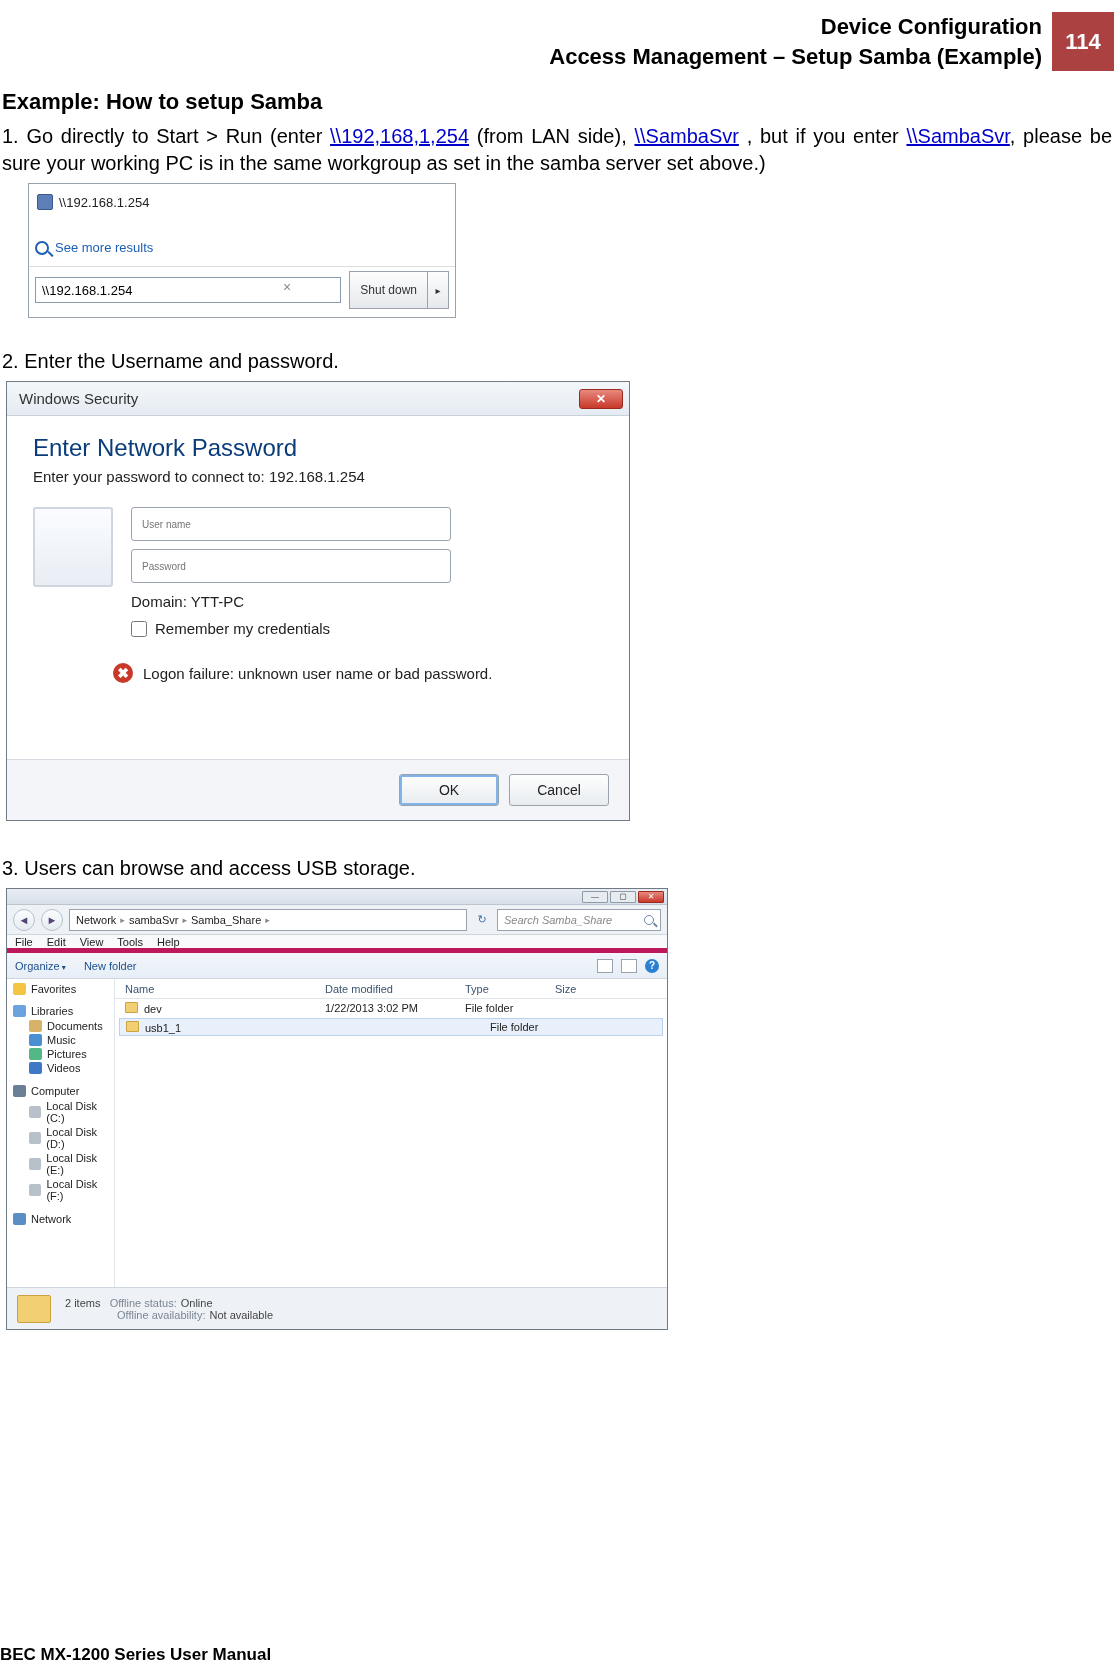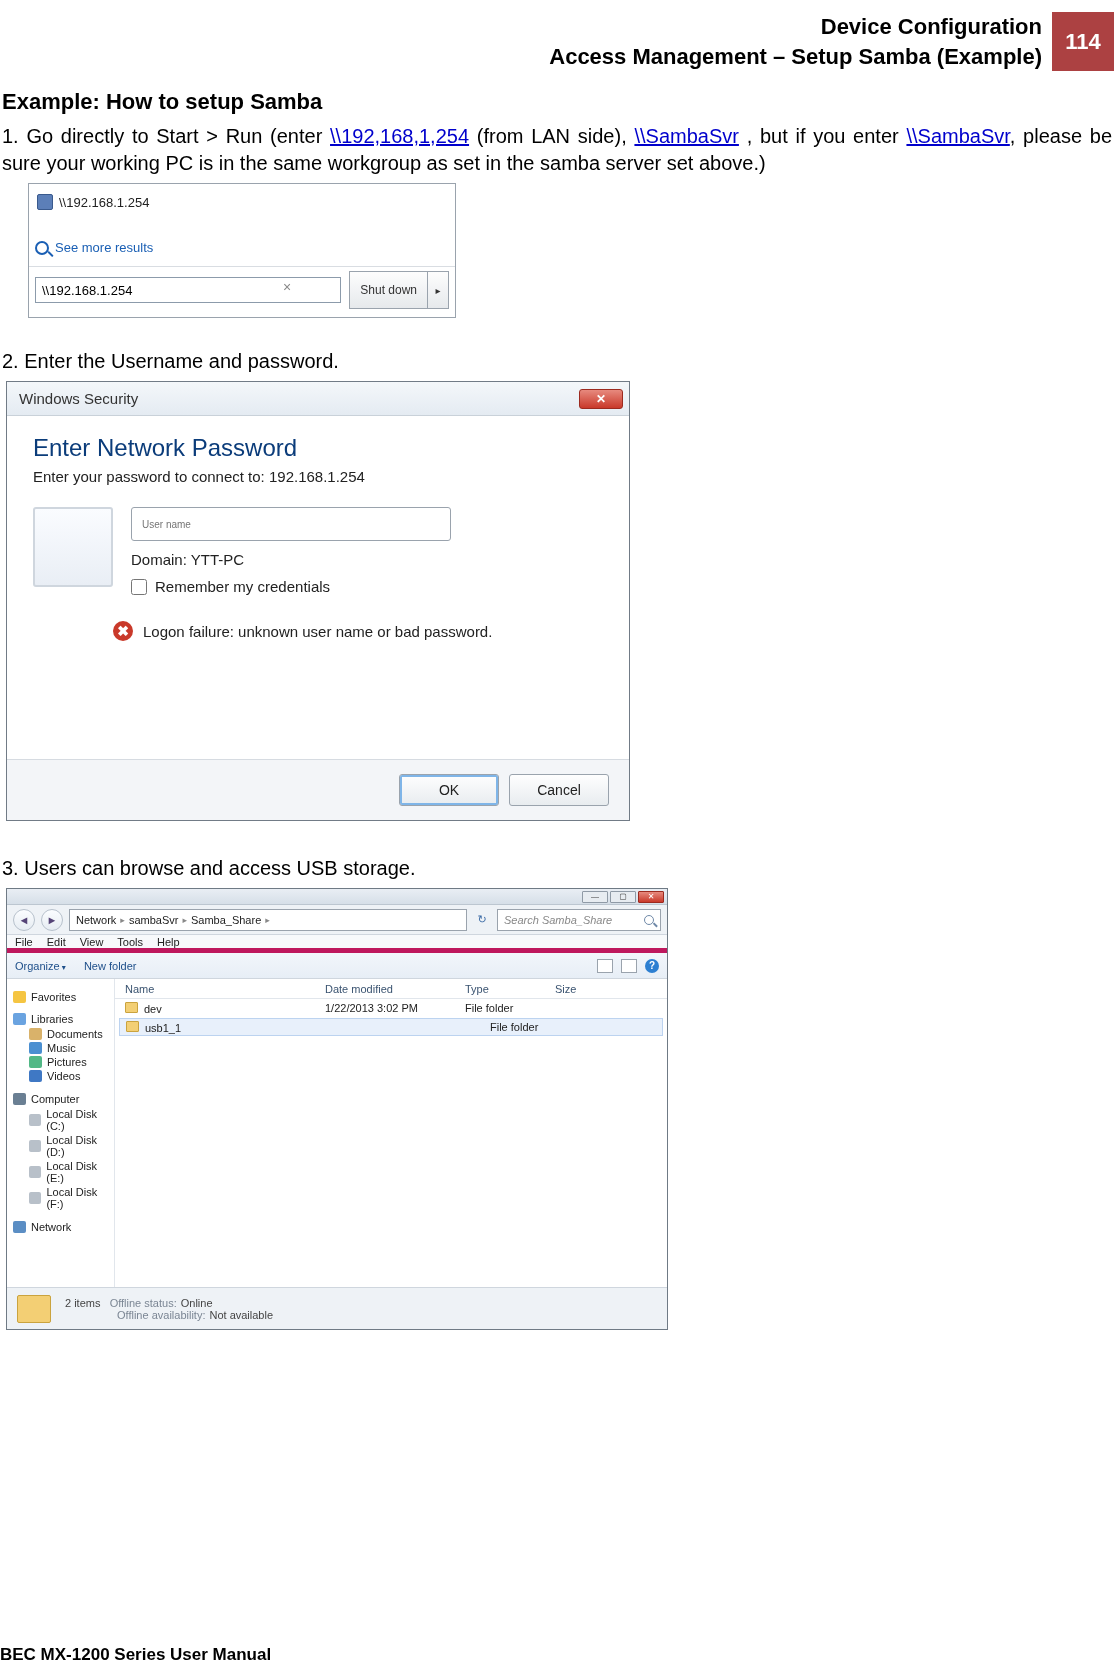--- a/index.html
+++ b/index.html
@@ -175,21 +175,21 @@
   .fig3 .search-bar .mag{width:10px;height:10px;border:1.5px solid #6f89a8;border-radius:50%;position:absolute;right:6px;top:5px;}
   .fig3 .search-bar .mag::after{content:"";position:absolute;width:5px;height:1.5px;background:#6f89a8;transform:rotate(45deg);left:8px;top:8px;}
   .fig3 .menu-row{ height:18px; background:#f7f9fb; border-bottom:5px solid #be185d; display:flex; gap:14px; padding:0 8px; align-items:center; font-size:11px; color:#222;}
   .fig3 .tool-row{ height:26px; background:linear-gradient(#f2f6fb,#e7eef6); border-bottom:1px solid #cfd6de; display:flex; align-items:center; justify-content:space-between; padding:0 8px;}
   .fig3 .tool-left{ display:flex; gap:18px; align-items:center; color:#1e4f8a;}
   .fig3 .tool-left .drop::after{content:" ▾"; color:#1e4f8a; font-size:8px;}
   .fig3 .tool-right{ display:flex; gap:8px; align-items:center; color:#1e4f8a;}
   .fig3 .view-icon{ width:16px;height:14px;border:1px solid #9aa3ad;background:#fff;}
   .fig3 .help-icon{ width:14px;height:14px;border-radius:50%;background:#2d7fd1;color:#fff;display:flex;align-items:center;justify-content:center;font-weight:bold;font-size:10px;}
   .fig3 .body{ position:absolute; top:90px; bottom:42px; left:0; right:0; display:flex; }
-  .fig3 .sidebar{ width:150px; border-right:1px solid #e1e6ec; padding:12px 0 0 6px; overflow:hidden;}
+  .fig3 .sidebar{ width:150px; border-right:1px solid #e1e6ec; padding:4px 0 0 6px; overflow:hidden;}
   .fig3 .side-group{ margin-bottom:10px; }
   .fig3 .side-head{ display:flex;align-items:center;gap:5px; font-size:11px; color:#222; margin-bottom:2px;}
   .fig3 .side-item{ display:flex;align-items:center;gap:5px; padding:1px 0 1px 16px; font-size:11px; color:#222;}
   .fig3 .ico{width:13px;height:12px;display:inline-block;border-radius:2px;}
   .fig3 .ico.star{background:#f5c542;}
   .fig3 .ico.lib{background:#6aa3e0;}
   .fig3 .ico.doc{background:#d9b26a;}
   .fig3 .ico.music{background:#4a8fd1;}
   .fig3 .ico.pic{background:#52b886;}
   .fig3 .ico.vid{background:#3f78c4;}
@@ -268,20 +268,21 @@
             <span>✕</span>
           </div>
       </div>
       <div class="inner">
         <div class="h1">Enter Network Password</div>
         <div class="sub">Enter your password to connect to: 192.168.1.254</div>
         <div class="cred-row">
           <div class="avatar"></div>
           <div class="fields">
             <input class="tfield" type="text" placeholder="User name" style="">
+            <input class="tfield" type="password" placeholder="Password" style="">
             <div class="domain">Domain: YTT-PC</div>
             <label class="remember">
               <input type="checkbox" style="">
               <span>Remember my credentials</span>
             </label>
           </div>
         </div>
         <div class="error-row">
           <div class="err-icon">✖</div>
           <span>Logon failure: unknown user name or bad password.</span>

